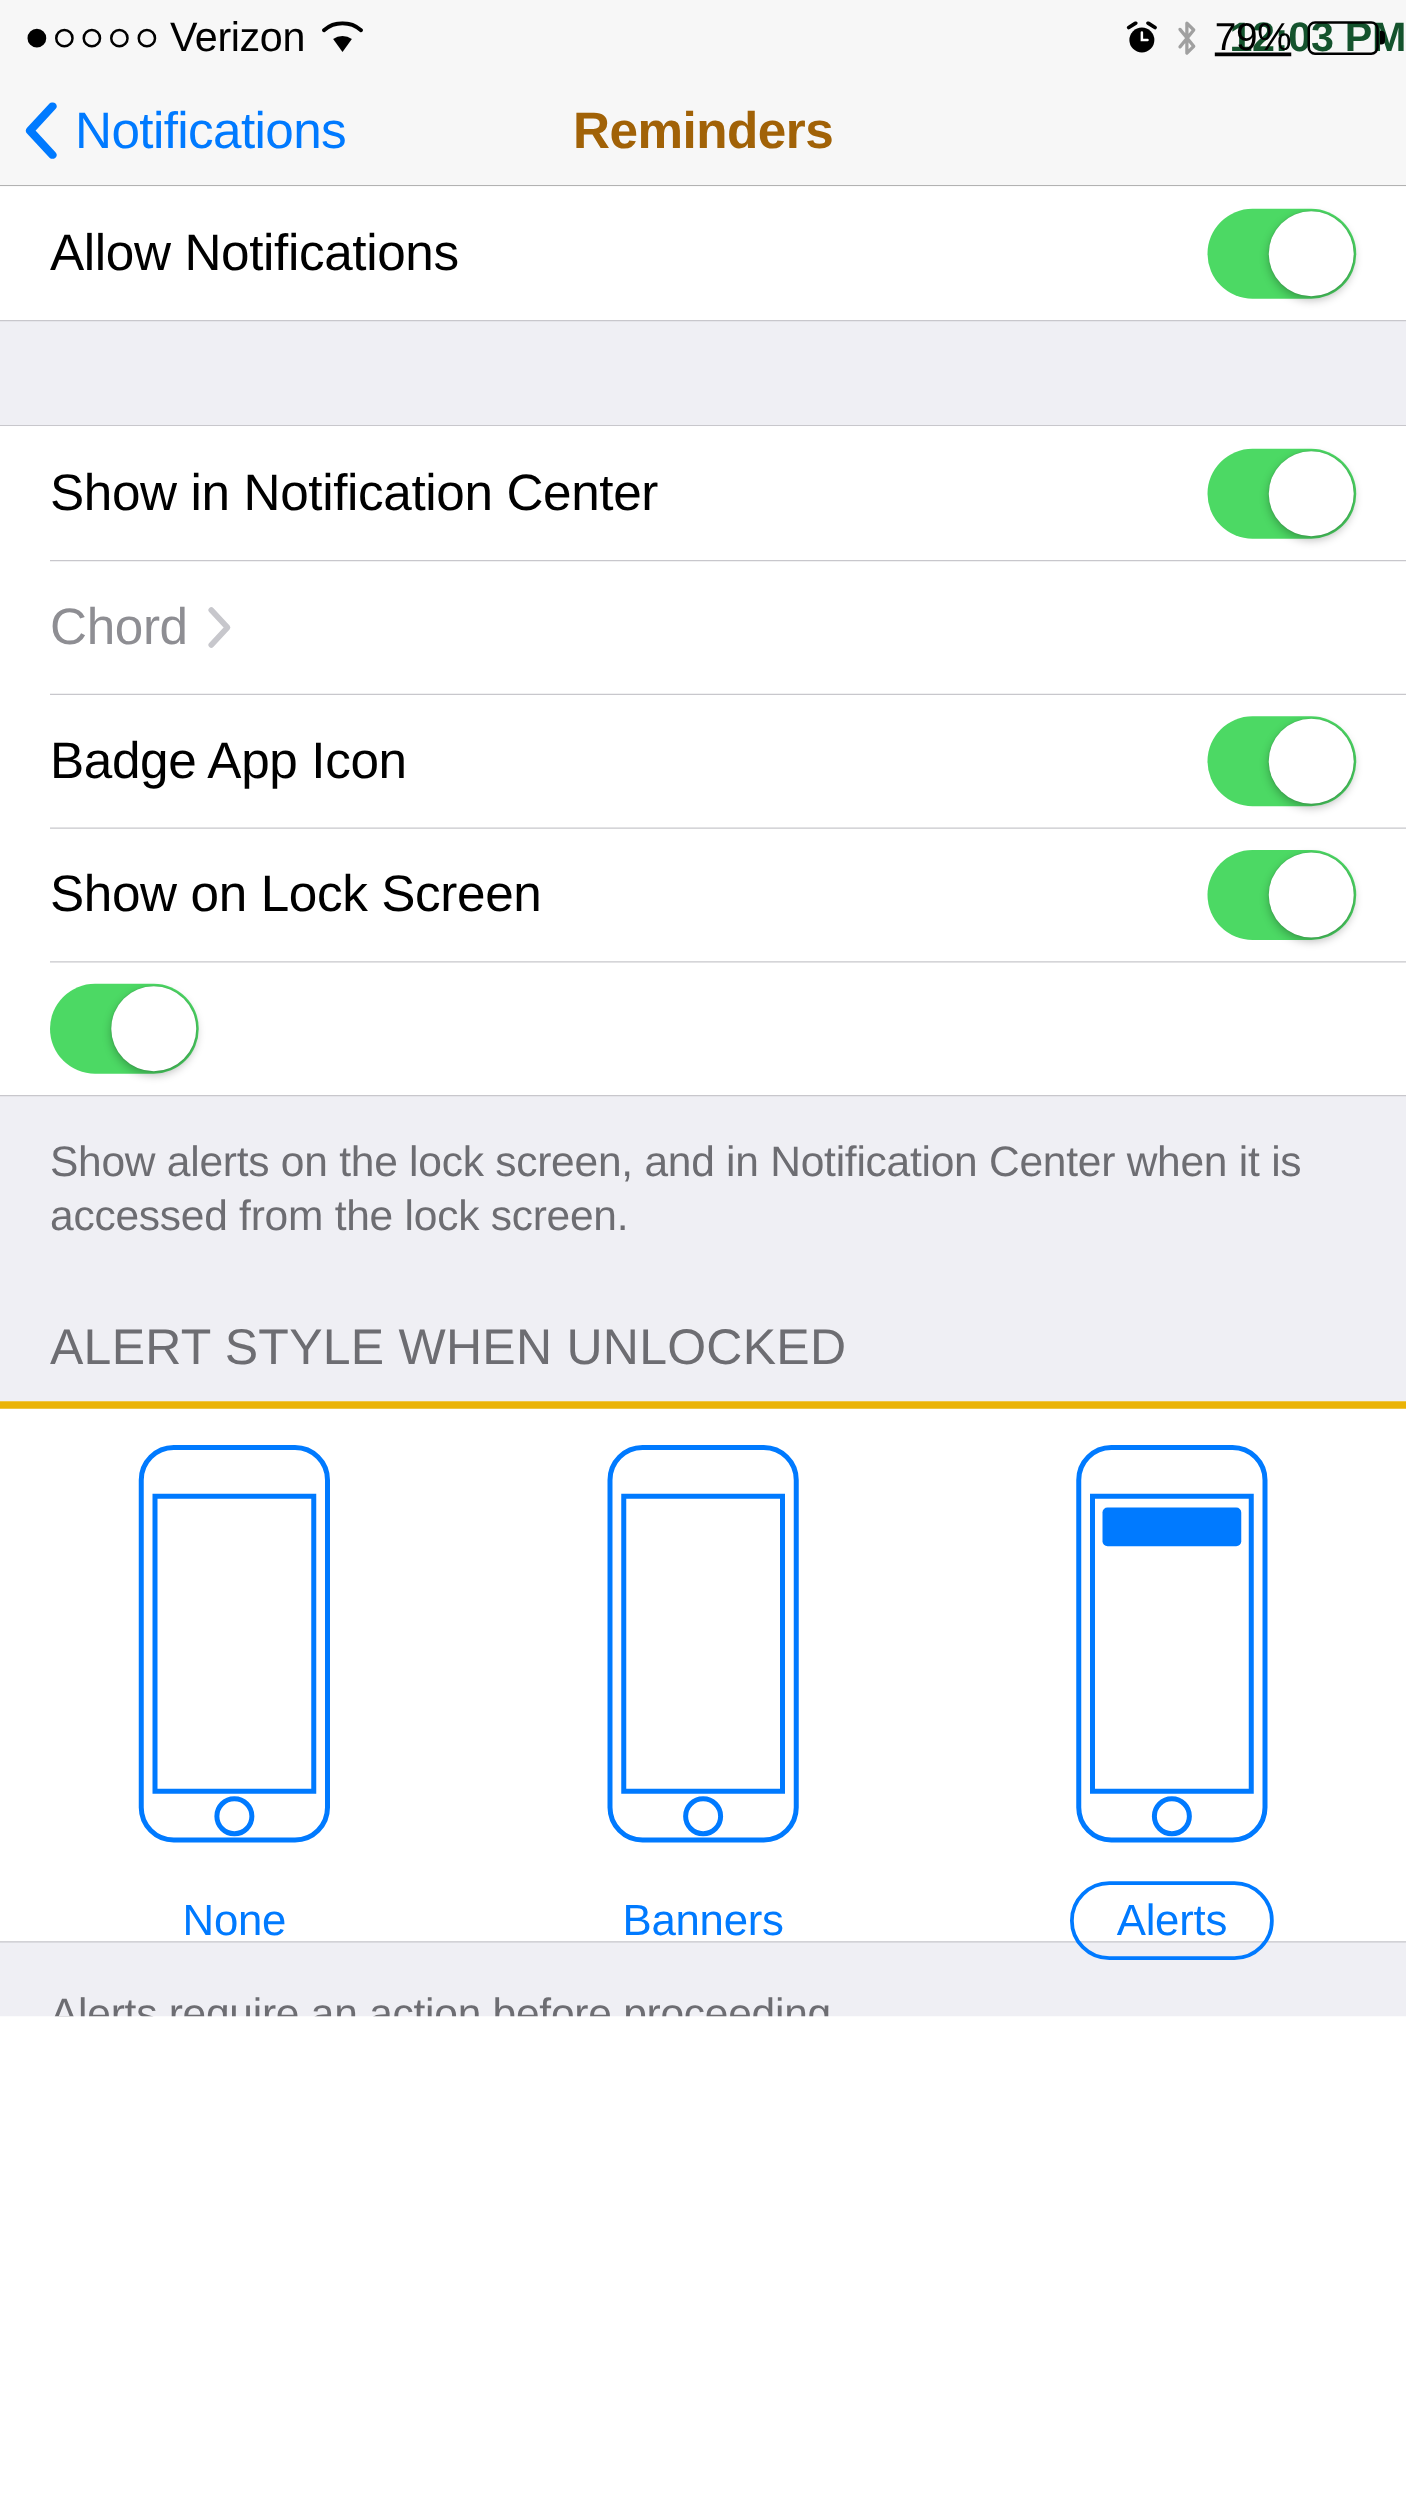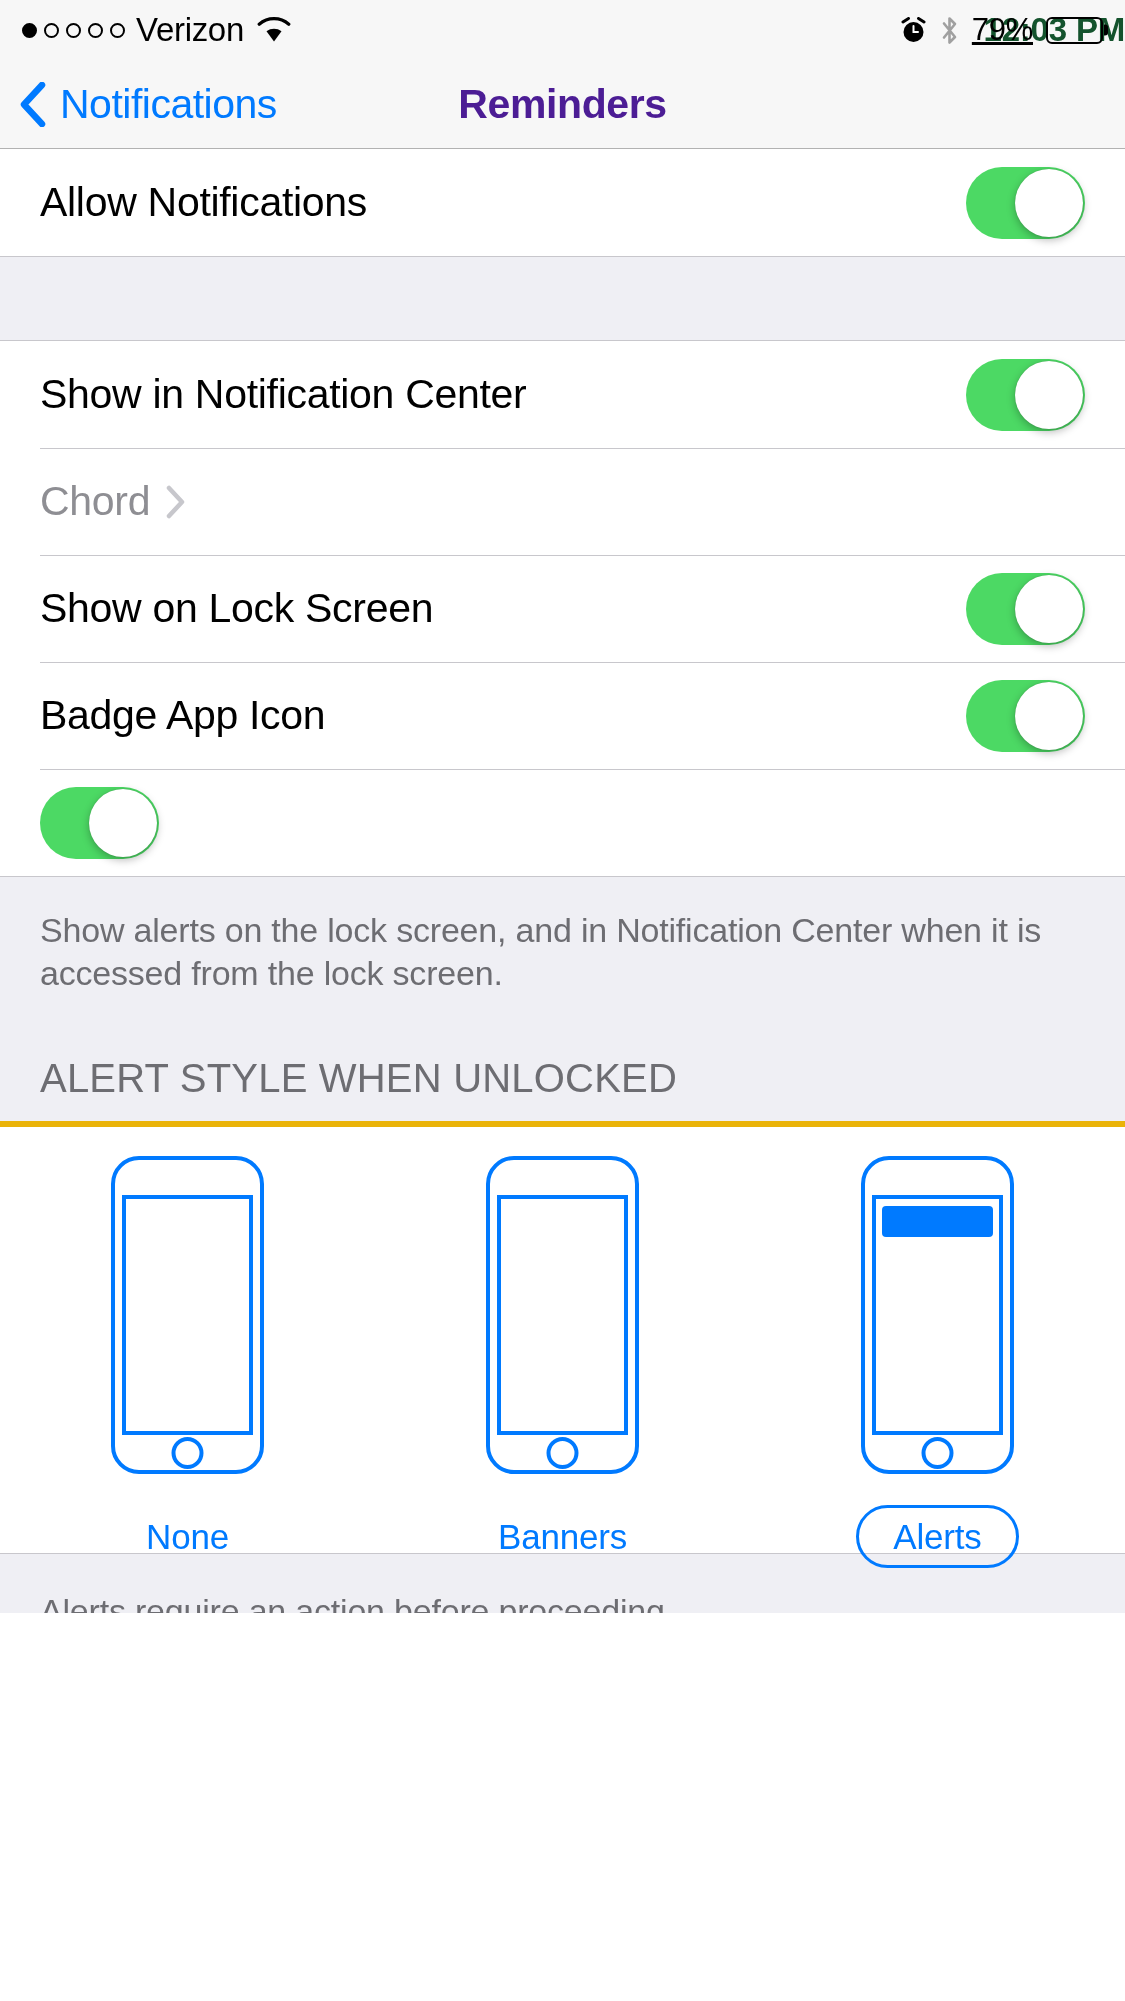--- a/index.html
+++ b/index.html
@@ -128,21 +128,21 @@
     font-size: 41px;
     color: #007aff;
     letter-spacing: -0.5px;
   }
   .nav-title {
     position: absolute;
     left: 0; right: 0;
     text-align: center;
     font-size: 41px;
     font-weight: bold;
-    color: #4c1d95;
+    color: #a16207;
     letter-spacing: -0.4px;
     pointer-events: none;
   }
 
   
   .gap {
     background: #efeff4;
     border-top: 1px solid #c8c7cc;
     border-bottom: 1px solid #c8c7cc;
     box-sizing: border-box;
@@ -350,28 +350,28 @@
   <div class="row">
     <span class="row-value">Chord</span>
     <span>
       <svg class="chev-right" viewBox="0 0 20 34">
         <path d="M3 3 L16 17 L3 31" stroke="#c7c7cc" stroke-width="4.5" fill="none" stroke-linecap="round" stroke-linejoin="round"></path>
       </svg>
     </span>
   </div>
 
   <div class="row">
-    <span class="row-label">Show on Lock Screen</span>
+    <span class="row-label">Badge App Icon</span>
     <span class="switch on">
       <span class="knob"></span>
     </span>
   </div>
 
   <div class="row">
-    <span class="row-label">Badge App Icon</span>
+    <span class="row-label">Show on Lock Screen</span>
     <span class="switch on">
       <span class="knob"></span>
     </span>
   </div>
 
   <div class="row">
     <span class="switch on">
       <span class="knob"></span>
     </span>
   </div>

